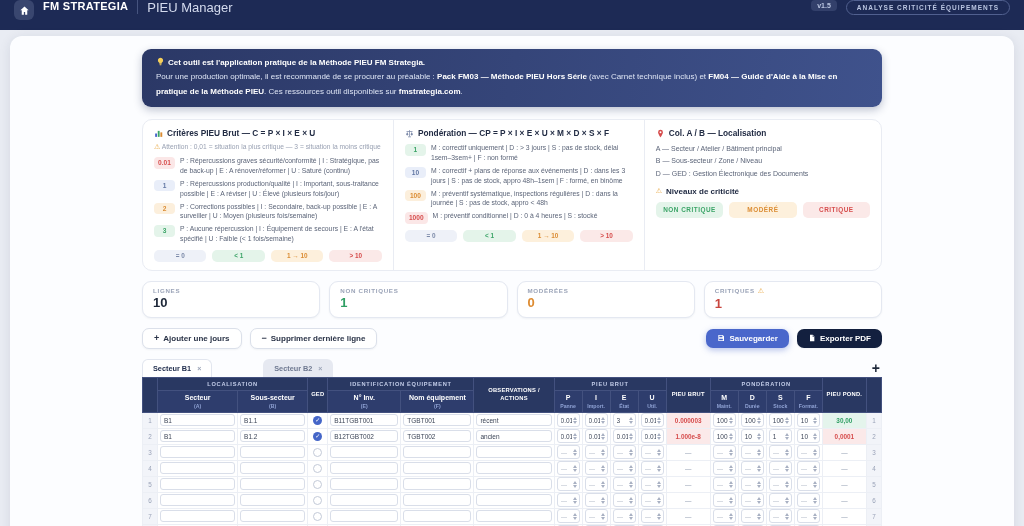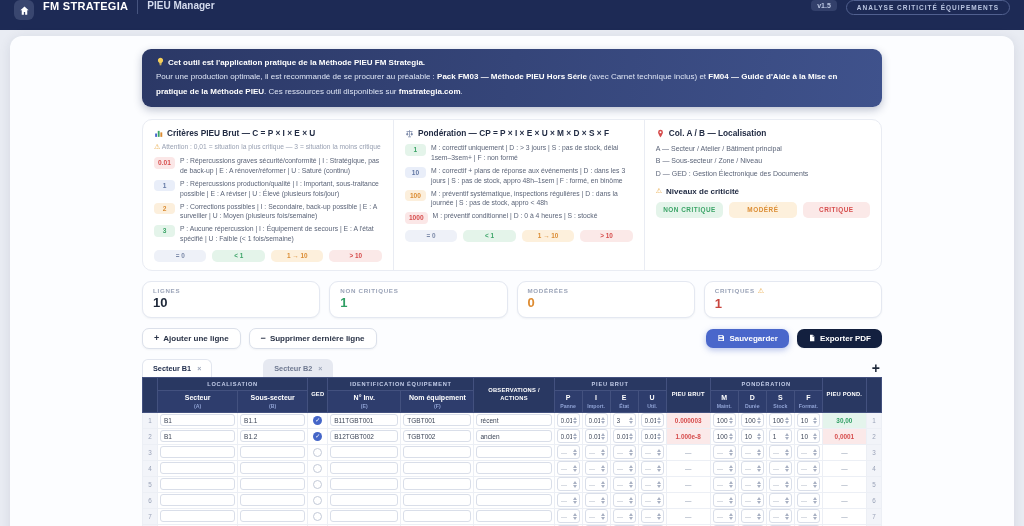--- a/index.html
+++ b/index.html
@@ -5,21 +5,21 @@
   html,body{margin:0;padding:0;}
   body{width:1024px;height:526px;overflow:hidden;background:#e9ecf3;
        font-family:"Liberation Sans","DejaVu Sans",sans-serif;-webkit-font-smoothing:antialiased;}
   .page{position:relative;width:1024px;height:526px;overflow:hidden;}
 
   
   .appbar{height:30px;background:#1d2a55;display:flex;align-items:flex-start;padding:0 14px;gap:9px;}
   .home-btn{width:20px;height:20px;border-radius:6px;background:#39466f;display:flex;align-items:center;justify-content:center;}
   .brand{font-size:11px;font-weight:800;color:#ffffff;letter-spacing:.3px;}
   .vdiv{width:1px;height:14px;background:#46547f;}
-  .apptitle{font-size:10px;font-weight:700;color:#d4dbee;}
+  .apptitle{font-size:13px;font-weight:400;color:#d4dbee;}
   .spacer{flex:1;}
   .ver{font-size:7px;font-weight:700;color:#bac5e1;background:#33406b;border-radius:4px;padding:2px 6px;}
   .pill{font-size:6.5px;font-weight:700;color:#bac5e1;border:1px solid #51608f;border-radius:10px;
         padding:3px 10px;letter-spacing:1px;}
 
   
   .panel{margin:6px 10px 0;background:#fcfdff;border-radius:12px 12px 0 0;height:520px;
          box-shadow:0 2px 12px rgba(25,35,70,.10);padding-top:13px;box-sizing:border-box;}
   .content{width:740px;margin:0 auto;}
 
@@ -253,21 +253,21 @@
               <span>CRITIQUES</span>
               <span class="warn-glyph">⚠</span>
             </div>
           <div class="stat-value v-red">1</div>
         </div>
       </div>
 
       <div class="actions">
         <button class="btn">
             <span class="glyph">+</span>
-            <span>Ajouter une ligne</span>
+            <span>Ajouter une jours</span>
           </button>
         <button class="btn">
             <span class="glyph">−</span>
             <span>Supprimer dernière ligne</span>
           </button>
         <span class="right-actions">
           <button class="btn btn-primary">
             <svg width="8" height="8" viewBox="0 0 24 24" fill="#ffffff">
                 <path d="M4 3h13l4 4v14H4V3zm3 2v5h9V5H7zm-0.5 9v5h11v-5h-11z"></path>
               </svg>

